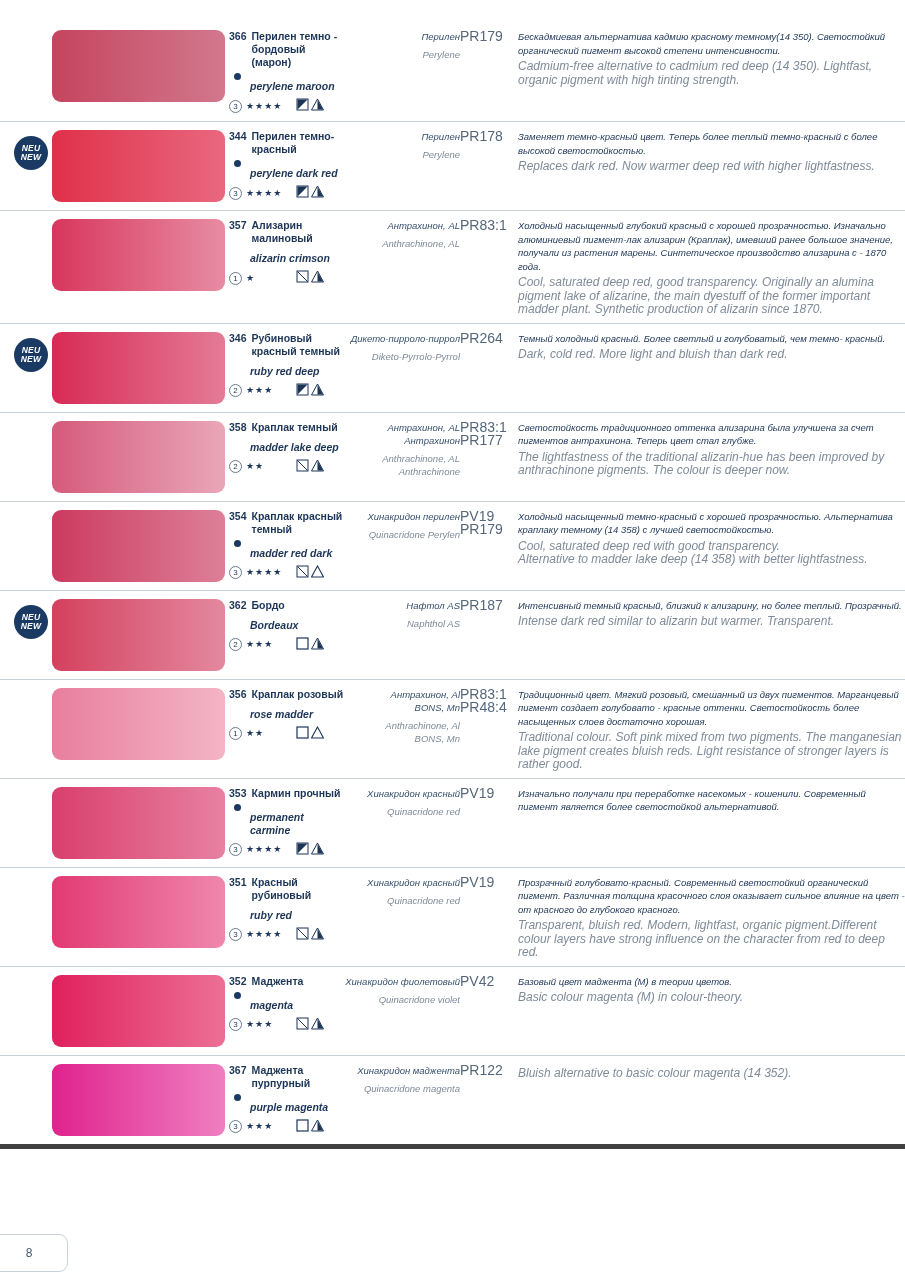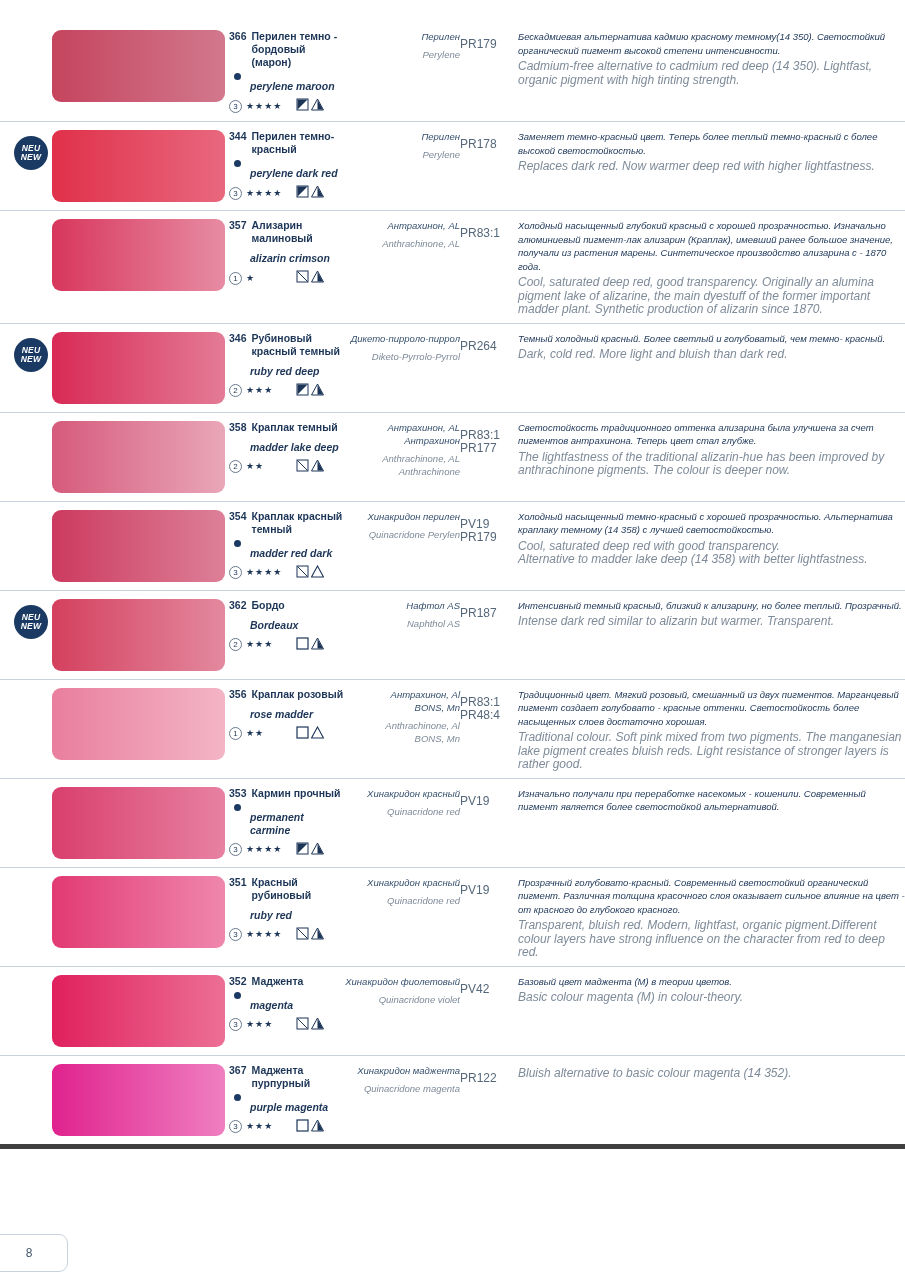--- a/index.html
+++ b/index.html
@@ -162,24 +162,23 @@
     color: #44566b;
   }
   .pig-ru { color: #36506e; }
   .pig-en { color: #7e8b99; }
 
   .idx-col {
     flex: 0 0 58px;
     width: 58px;
   }
   .idx {
-    font-size: 12px;
+    font-size: 14px;
     color: #55677a;
     line-height: 13px;
-    margin-top: 8px;
   }
 
   .desc-col {
     flex: 1 1 auto;
   }
   .desc-ru {
     font-size: 9.5px;
     font-style: italic;
     color: #1c3557;
     line-height: 13.5px;

